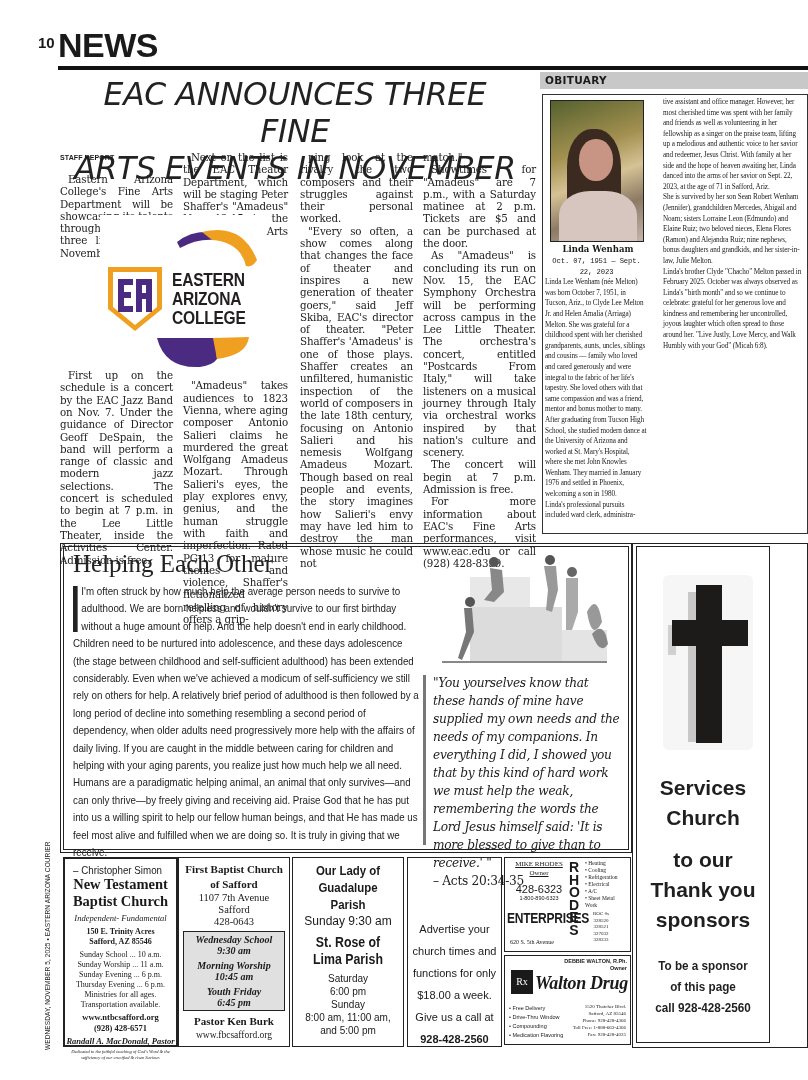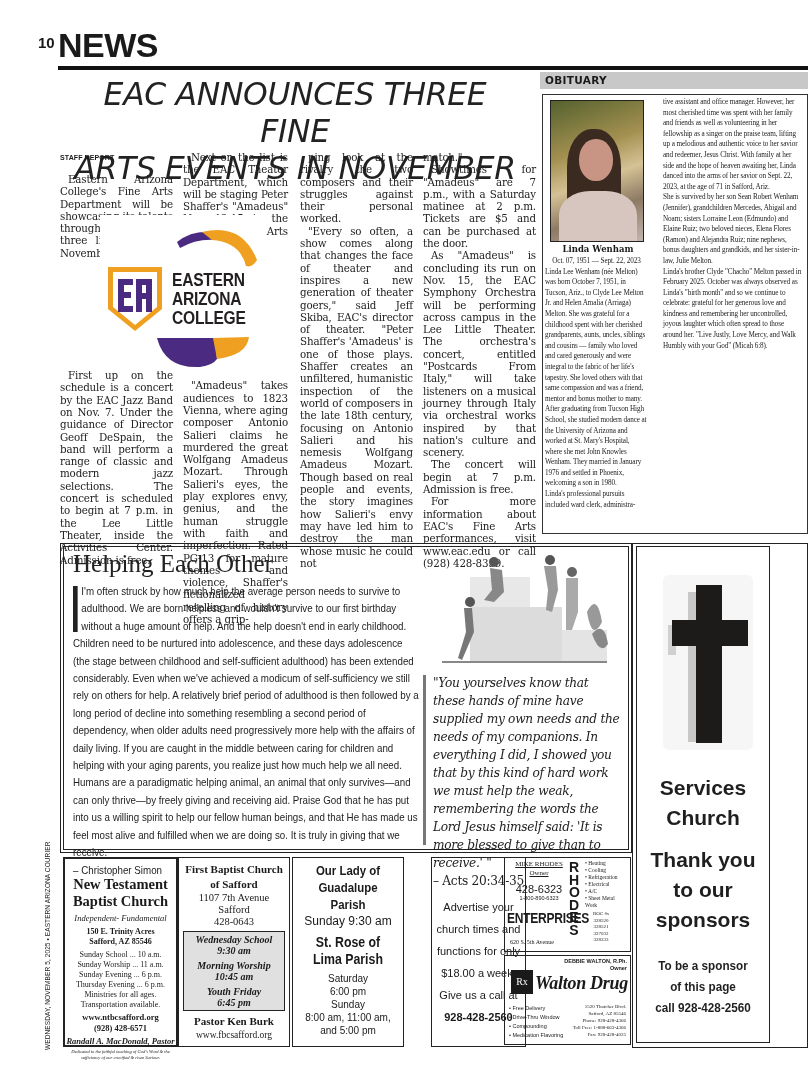--- a/index.html
+++ b/index.html
@@ -33,21 +33,21 @@
   .obit-head { position: absolute; left: 540px; top: 72px; width: 268px; height: 17px; background: #c8c8c8;
     font: bold 10.5px/17px "DejaVu Sans", sans-serif; padding-left: 5px; letter-spacing: 0.3px; }
   .obit-box { position: absolute; left: 542px; top: 94px; width: 266px; height: 440px; border: 1px solid #333; }
   .obit-photo { position: absolute; left: 550px; top: 100px; width: 94px; height: 142px; background: linear-gradient(160deg, #55612e 0%, #a39050 35%, #d5c295 55%, #8d7a64 75%, #c3b5ae 100%); overflow: hidden; border: 1px solid #222; }
   .obit-photo .face { position: absolute; left: 28px; top: 38px; width: 34px; height: 42px; border-radius: 48%; background: #c89484; }
   .obit-photo .hair { position: absolute; left: 16px; top: 28px; width: 54px; height: 84px; border-radius: 45% 45% 20% 20%; background: #3b2a20; }
   .obit-photo .shirt { position: absolute; left: 8px; top: 90px; width: 78px; height: 60px; border-radius: 40% 40% 0 0; background: #d7c5c0; }
   .obit-name { position: absolute; left: 548px; top: 244px; width: 100px; text-align: center; font: bold 8.5px "DejaVu Serif", serif; }
   .obit-text { position: absolute; font: 7.2px/10.6px "Liberation Serif", serif; color: #222; letter-spacing: -0.1px; }
   .obit-left { left: 545px; top: 256px; width: 103px; }
-  .obit-left .dates { text-align: center; }
+  .obit-left .dates { text-align: center; font-family: Liberation Mono, monospace; }
   .obit-right { left: 663px; top: 97px; width: 140px; }
 
   
   .help-outer { position: absolute; left: 60px; top: 543px; width: 572px; height: 310px; border: 1px solid #222; }
   .help-inner { position: absolute; left: 63px; top: 546px; width: 566px; height: 304px; border: 1px solid #222; }
   .help-title { position: absolute; left: 73px; top: 550px; font: 25px "Liberation Serif", serif; color: #222; }
   .help-body { position: absolute; left: 73px; top: 583px; width: 345px; font: 10.5px/17.4px "Liberation Sans", sans-serif; color: #222; transform: scaleX(0.93); transform-origin: left; width: 372px; }
   .dropcap-bar { display: inline-block; width: 5px; height: 46px; background: #222; float: left; margin: 3px 4px 0 0; }
   .illustration { position: absolute; left: 432px; top: 552px; width: 180px; height: 120px; }
   .quote-bar { position: absolute; left: 423px; top: 675px; width: 3px; height: 170px; background: #777; }
@@ -80,21 +80,21 @@
   .fbc-box { margin: 3px 4px; background: #e0e0e0; border: 1px solid #222; padding: 2px 0; }
   .fbc-box div { font: bold italic 10px/11px "Liberation Serif", serif; margin-bottom: 4px; }
   .fbc-pastor { font: bold 11px/15px "Liberation Serif", serif; margin-top: 2px; }
   .fbc-web { font: 9.5px/12px "Liberation Serif", serif; }
 
   .ad-olg { left: 292px; top: 857px; width: 112px; height: 190px; padding-top: 4px; font-family: "Liberation Sans", sans-serif; }
   .olg-title { font: bold 13px/17px "Liberation Sans", sans-serif; transform: scaleX(0.88); }
   .olg-time { font: 12px/16px "Liberation Sans", sans-serif; margin-bottom: 5px; }
   .olg-sub { font: 10px/13px "Liberation Sans", sans-serif; }
 
-  .ad-adv { left: 431px; top: 857px; width: 95px; height: 190px; padding-top: 38px; font: 11px/22px "Liberation Sans", sans-serif; }
+  .ad-adv { left: 407px; top: 857px; width: 95px; height: 190px; padding-top: 60px; font: 11px/22px "Liberation Sans", sans-serif; }
   .adv-phone { font-weight: bold; }
 
   .ad-rhodes { left: 504px; top: 857px; width: 127px; height: 95px; text-align: left; }
   .rh-owner { position: absolute; left: 5px; top: 2px; width: 58px; text-align: center; font: 7px/9px "Liberation Serif", serif; text-decoration: underline; }
   .rh-phone { position: absolute; left: 5px; top: 25px; width: 58px; text-align: center; font: 11px/12px "Liberation Sans", sans-serif; }
   .rh-phone2 { position: absolute; left: 3px; top: 37px; width: 62px; text-align: center; font: 5.5px/7px "Liberation Sans", sans-serif; }
   .rh-vert { position: absolute; left: 64px; top: 3px; width: 10px; font: bold 14px/12.5px "Liberation Sans", sans-serif; text-align: center; }
   .rh-ent { position: absolute; left: 2px; top: 53px; font: bold 14px/15px "Liberation Sans", sans-serif; transform: scaleX(0.86); transform-origin: left; letter-spacing: -0.3px; }
   .rh-addr { position: absolute; left: 5px; top: 80px; font: 6px/8px "Liberation Serif", serif; }
   .rh-services { position: absolute; left: 80px; top: 2px; font: 5.5px/7px "Liberation Serif", serif; }
@@ -224,22 +224,22 @@
   <rect x="30" y="22" width="8" height="150" fill="#c8c8c8"></rect>
   <rect x="10" y="55" width="8" height="30" fill="#d0d0d0"></rect>
   <rect x="38" y="15" width="26" height="158" fill="#1d1a1a"></rect>
   <rect x="14" y="50" width="76" height="26" fill="#1d1a1a"></rect>
 </svg>
 <div class="cs-text cs-title">
   <div>Services</div>
   <div>Church</div>
 </div>
 <div class="cs-text cs-thanks">
+  <div>to our</div>
   <div>Thank you</div>
-  <div>to our</div>
   <div>sponsors</div>
 </div>
 <div class="cs-text cs-sponsor">
   <div>To be a sponsor</div>
   <div>of this page</div>
   <div>call 928-428-2560</div>
 </div>
 
 <div class="ad ad-ntbc">
   <div class="ntbc-title">

